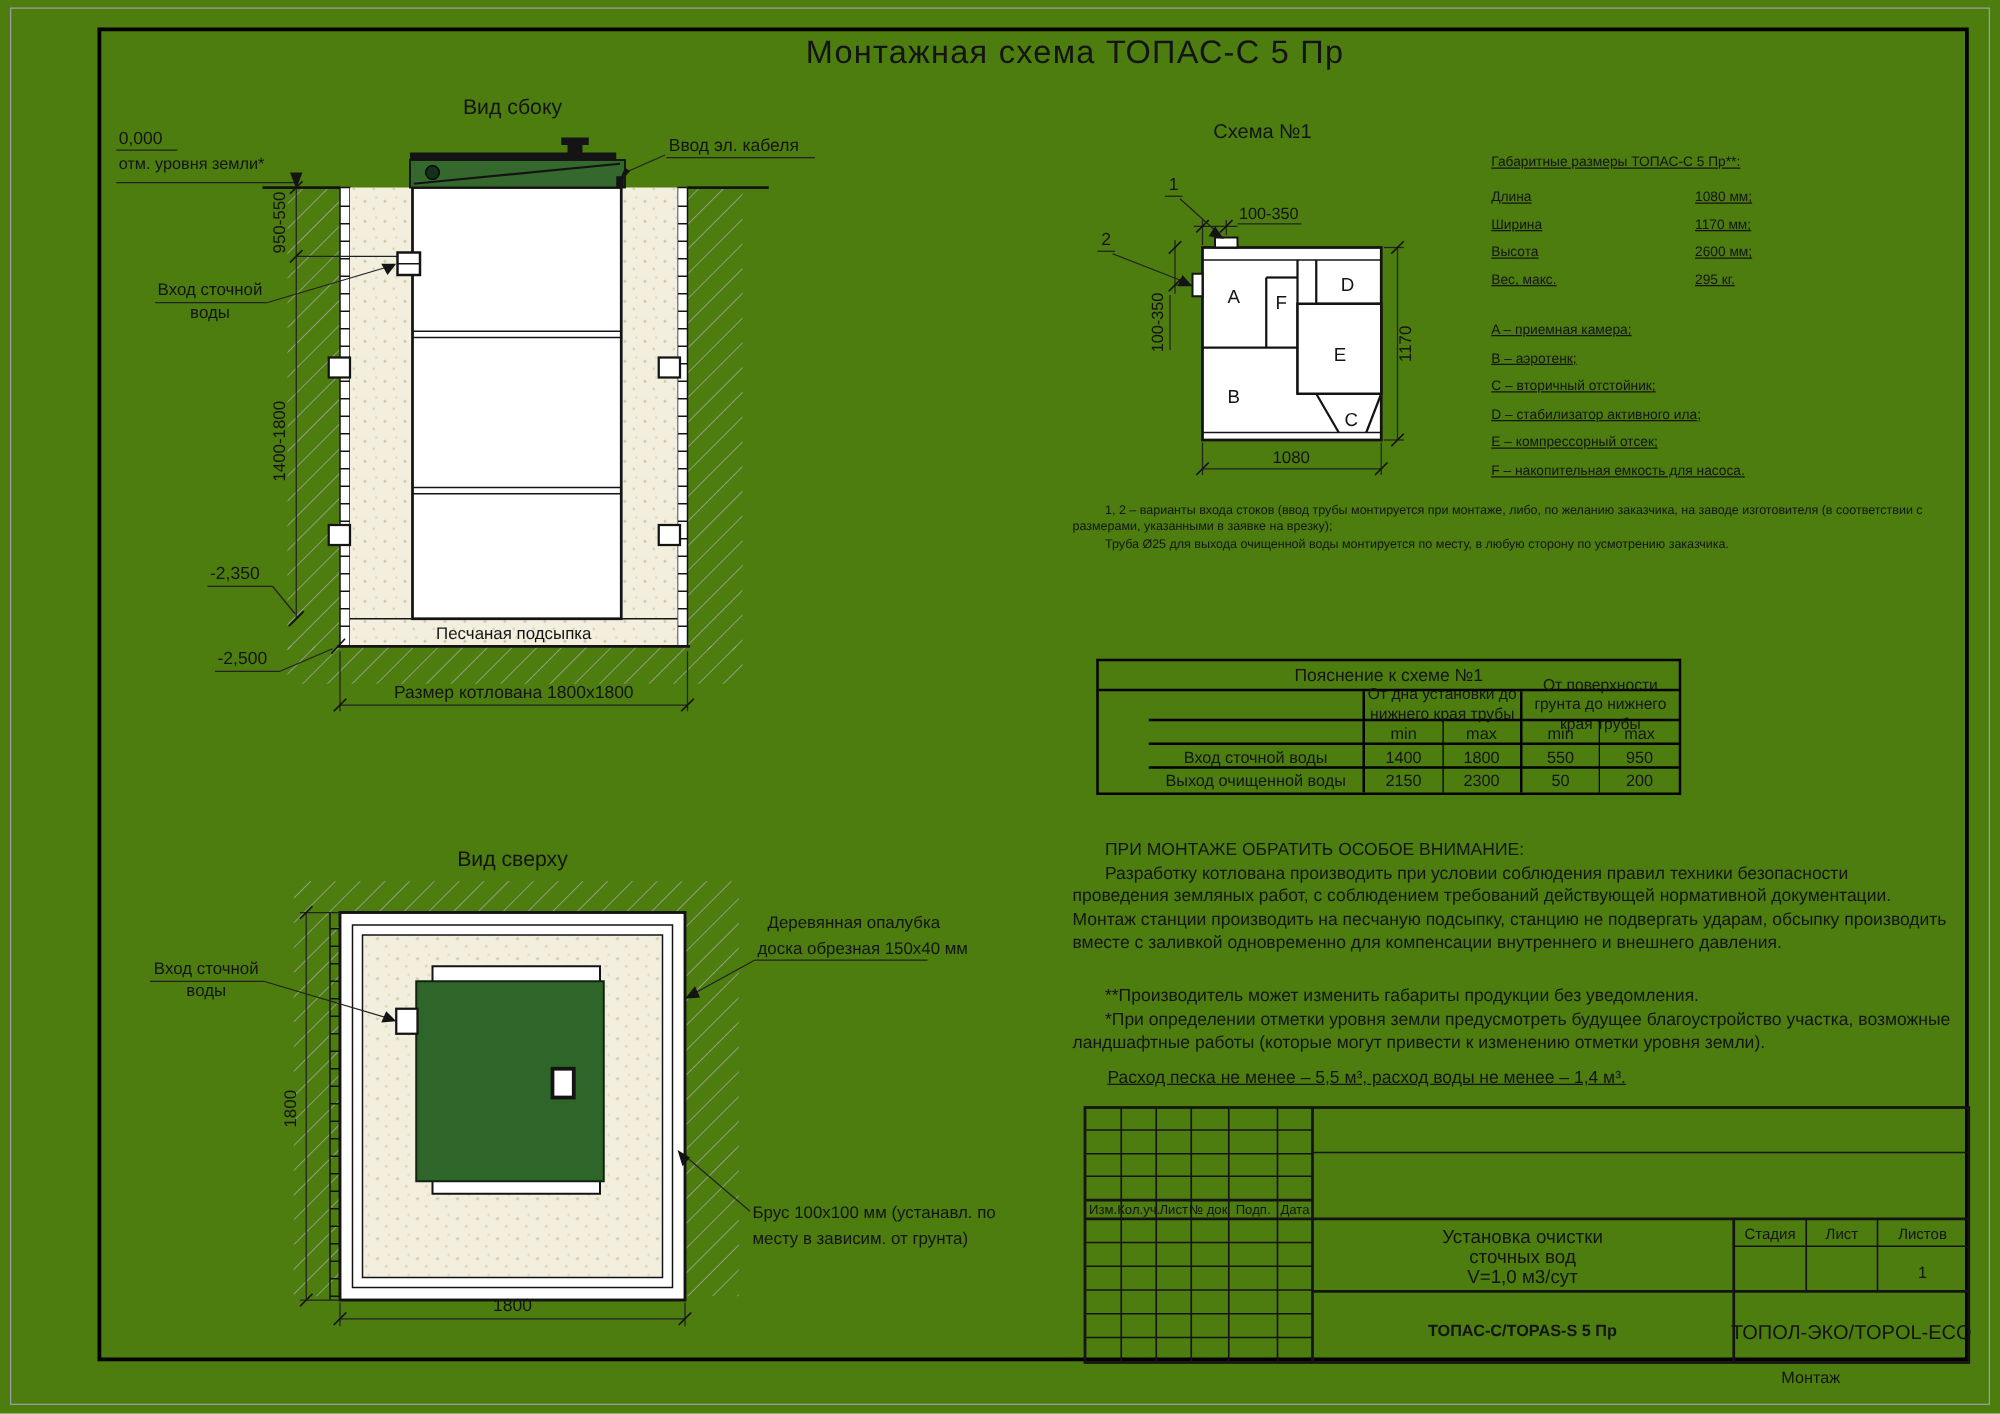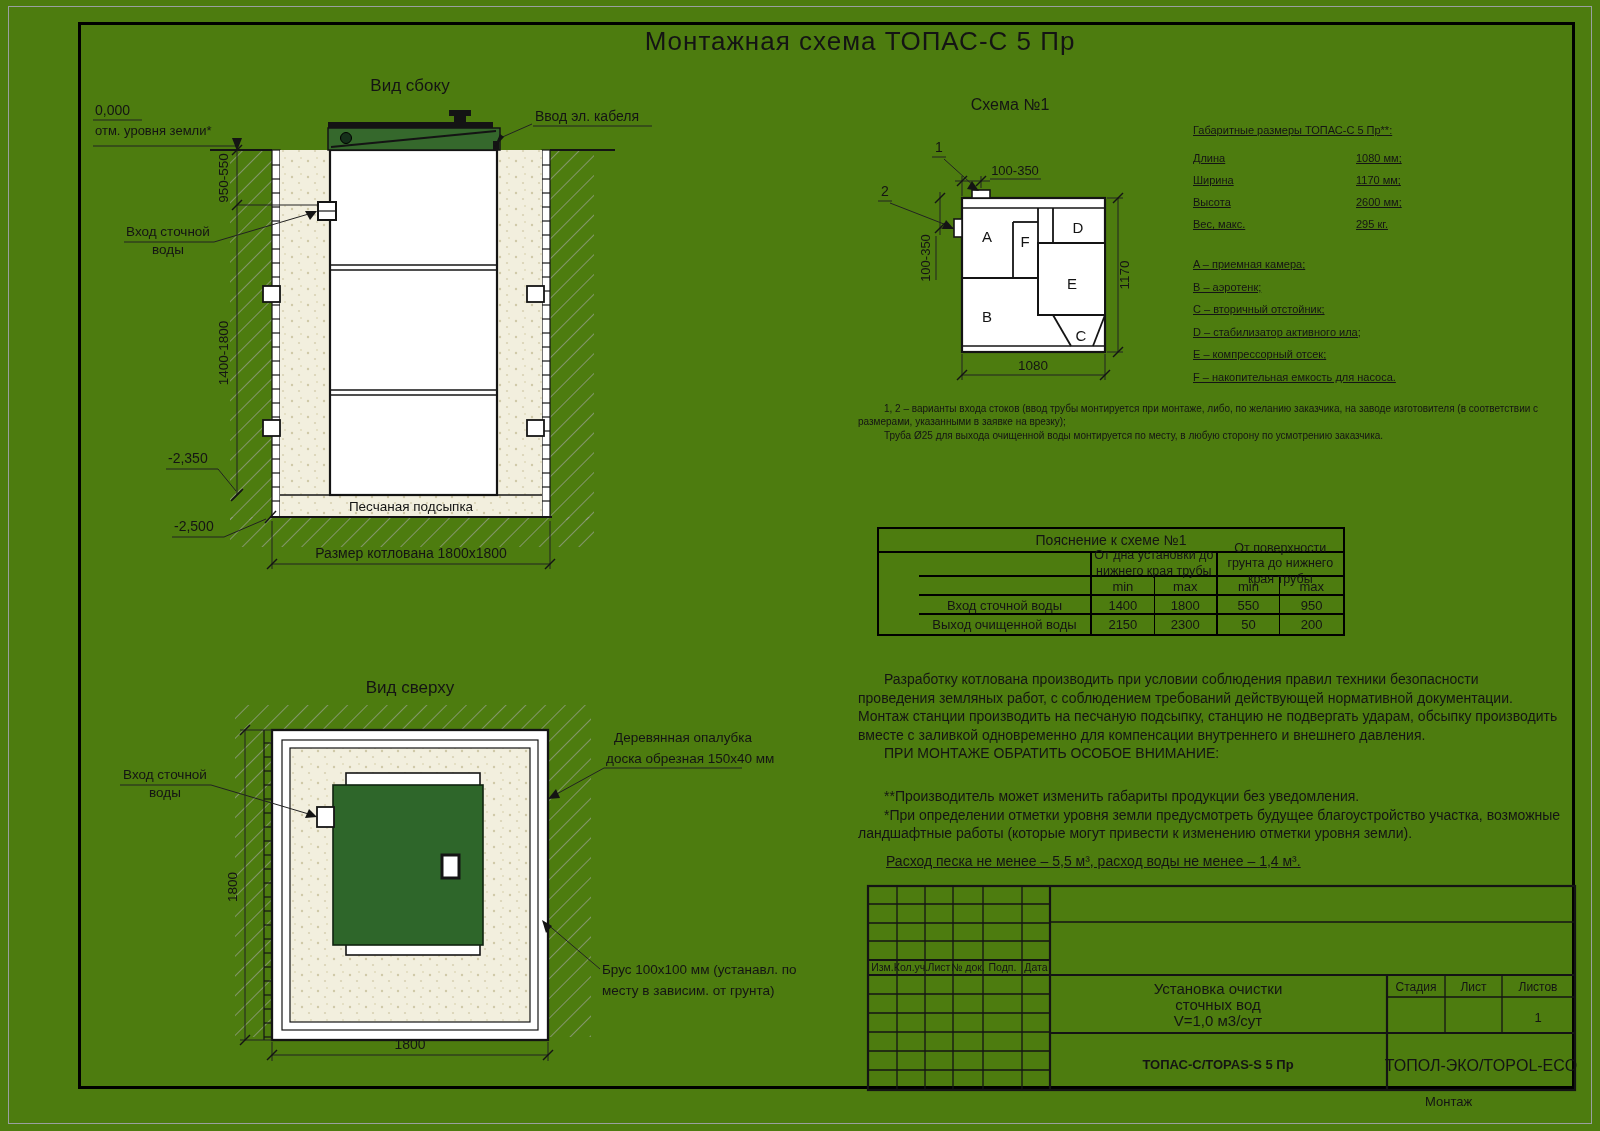--- a/index.html
+++ b/index.html
@@ -453,22 +453,22 @@
     <div class="pt-row">
       <div class="pt-c pt-d w1">Выход очищенной воды</div>
       <div class="pt-c pt-d w4 thin">2150</div>
       <div class="pt-c pt-d w4">2300</div>
       <div class="pt-c pt-d w4 thin">50</div>
       <div class="pt-c pt-d w4">200</div>
     </div>
   </div>
 
   <div class="abs attention">
+    <div>ПРИ МОНТАЖЕ ОБРАТИТЬ ОСОБОЕ ВНИМАНИЕ:</div>
     <div>Разработку котлована производить при условии соблюдения правил техники безопасности проведения земляных работ, с соблюдением требований действующей нормативной документации. Монтаж станции производить на песчаную подсыпку, станцию не подвергать ударам, обсыпку производить вместе с заливкой одновременно для компенсации внутреннего и внешнего давления.</div>
-    <div>ПРИ МОНТАЖЕ ОБРАТИТЬ ОСОБОЕ ВНИМАНИЕ:</div>
   </div>
   <div class="abs footnotes">
     <div>**Производитель может изменить габариты продукции без уведомления.</div>
     <div>*При определении отметки уровня земли предусмотреть будущее благоустройство участка, возможные ландшафтные работы (которые могут привести к изменению отметки уровня земли).</div>
   </div>
   <div class="abs consumption">Расход песка не менее – 5,5 м³, расход воды не менее – 1,4 м³.</div>
 
   <svg class="abs" style="left:858px;top:878px;" width="722" height="217" viewBox="0 0 722 217">
     <g>
       <rect class="ln2" x="10" y="8" width="707" height="204" fill="#fff"></rect>

